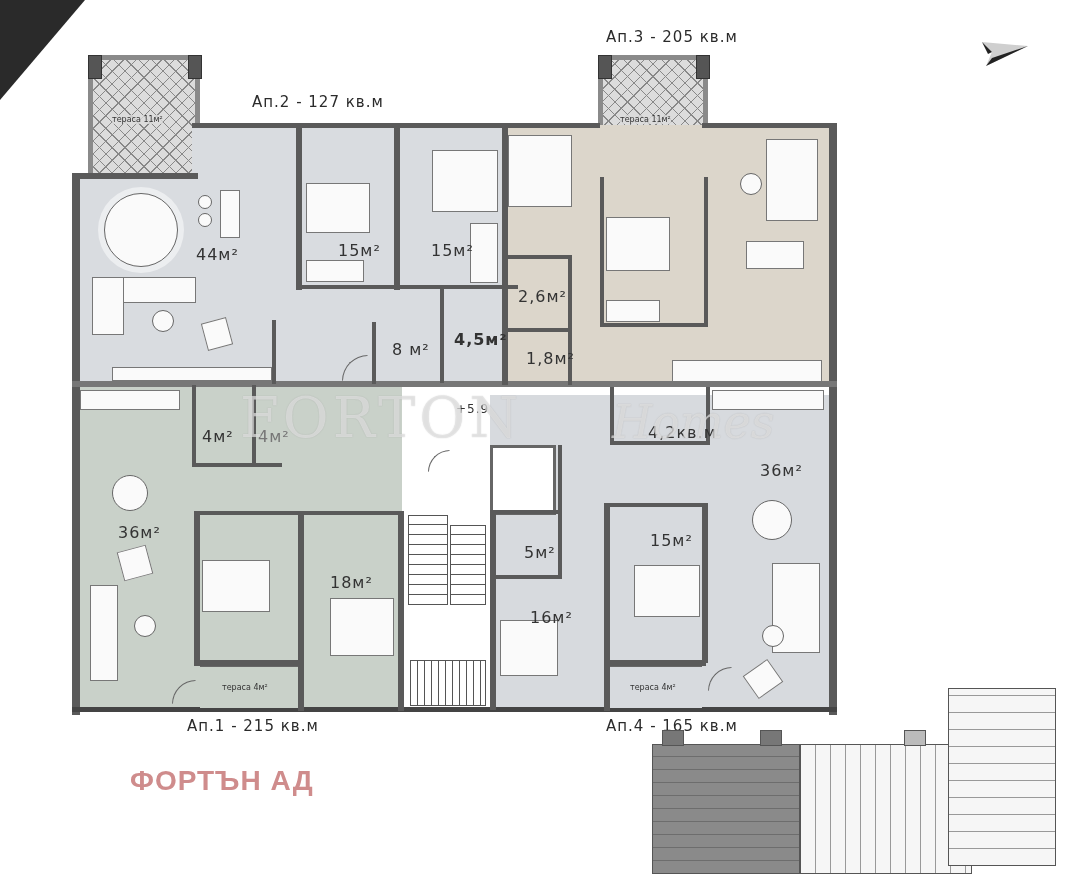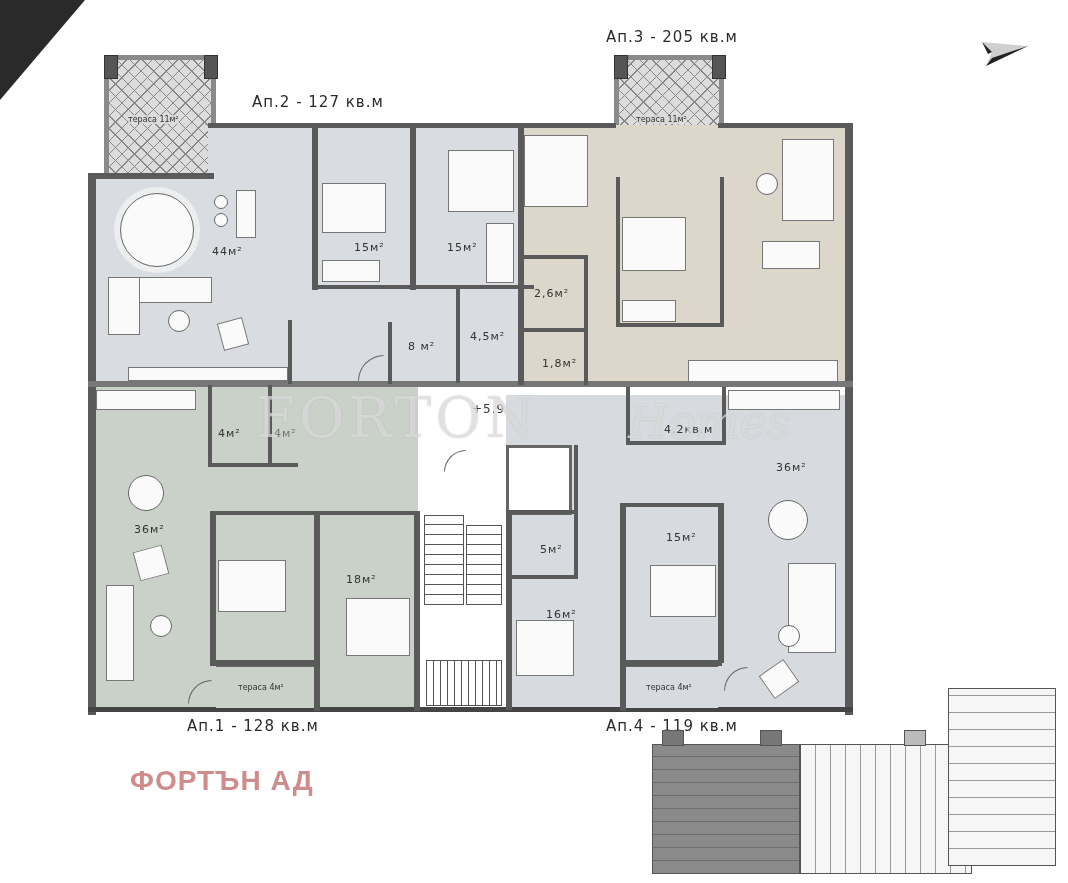--- a/index.html
+++ b/index.html
@@ -2,21 +2,21 @@
 <html><head>
 <meta charset="utf-8">
 <style>
   html,body{margin:0;padding:0;background:#ffffff;}
   body{width:1068px;height:883px;position:relative;overflow:hidden;font-family:"DejaVu Sans",sans-serif;}
   .abs{position:absolute;}
   .corner{position:absolute;left:0;top:0;width:0;height:0;border-top:100px solid #2a2a2a;border-right:85px solid transparent;}
   .apt-title{position:absolute;font-family:"DejaVu Sans",sans-serif;font-size:15px;letter-spacing:1px;color:#2b2b2b;}
   .room{position:absolute;box-sizing:border-box;}
   .wall{position:absolute;background:#5a5a5a;}
-  .label{position:absolute;font-size:11px;color:#333;letter-spacing:1px;white-space:nowrap;}
+  .label{position:absolute;font-size:16px;color:#333;letter-spacing:1px;white-space:nowrap;}
   .small-label{position:absolute;font-size:8px;color:#333;white-space:nowrap;}
   .terrace{position:absolute;box-sizing:border-box;border:5px solid #8a8a8a;
     background-color:#dcdcdc;
     background-image:repeating-linear-gradient(45deg,#888 0 1px,transparent 1px 9px),repeating-linear-gradient(-45deg,#888 0 1px,transparent 1px 9px);}
   .pier{position:absolute;width:12px;height:22px;background:#555;border:1px solid #333;}
   .furn{position:absolute;background:#fafafa;border:1px solid #777;box-sizing:border-box;}
   .round{position:absolute;border-radius:50%;background:#fafafa;border:1px solid #666;box-sizing:border-box;}
   .door{position:absolute;border:1px solid #666;border-color:#666 transparent transparent #666;border-radius:100% 0 0 0;box-sizing:border-box;}
   .stairs{position:absolute;background:repeating-linear-gradient(0deg,#fff 0 9px,#555 9px 10px);border:1px solid #555;box-sizing:border-box;}
   .brand{position:absolute;font-family:"Liberation Sans",sans-serif;font-weight:bold;font-size:28px;color:#cf8c8c;letter-spacing:1px;}
@@ -32,24 +32,24 @@
 <div class="abs" style="left:978px;top:36px;width:52px;height:32px;">
   <svg width="52" height="32" viewBox="0 0 52 32">
     <polygon points="4,6 50,10 8,30 14,16" fill="#cfcfcf"></polygon>
     <polygon points="8,30 50,10 14,22" fill="#222"></polygon>
     <polygon points="4,6 14,16 10,18" fill="#222"></polygon>
   </svg>
 </div>
 
 <div class="apt-title" style="left:252px;top:93px;">Ап.2 - 127 кв.м</div>
 <div class="apt-title" style="left:606px;top:28px;">Ап.3 - 205 кв.м</div>
-<div class="apt-title" style="left:187px;top:717px;">Ап.1 - 128 кв.м</div>
-<div class="apt-title" style="left:606px;top:717px;">Ап.4 - 119 кв.м</div>
-
-<div class="abs" style="left:88px;top:55px;width:831px;height:660px;">
+<div class="apt-title" style="left:187px;top:717px;">Ап.1 - 215 кв.м</div>
+<div class="apt-title" style="left:606px;top:717px;">Ап.4 - 165 кв.м</div>
+
+<div class="abs" style="left:72px;top:55px;width:831px;height:660px;">
 
   <div class="terrace" style="left:16px;top:0;width:112px;height:130px;"></div>
   <div class="pier" style="left:16px;top:0;"></div>
   <div class="pier" style="left:116px;top:0;"></div>
   <div class="small-label" style="left:40px;top:60px;background:rgba(220,220,220,0.8);">тераса 11м²</div>
 
   <div class="terrace" style="left:526px;top:0;width:110px;height:130px;"></div>
   <div class="pier" style="left:526px;top:0;"></div>
   <div class="pier" style="left:624px;top:0;"></div>
   <div class="small-label" style="left:548px;top:60px;background:rgba(220,220,220,0.8);">тераса 11м²</div>
@@ -132,32 +132,32 @@
   <div class="furn" style="left:132px;top:265px;width:26px;height:28px;transform:rotate(-15deg);"></div>
   <div class="furn" style="left:40px;top:312px;width:160px;height:14px;"></div>
   <div class="furn" style="left:234px;top:128px;width:64px;height:50px;"></div>
   <div class="furn" style="left:360px;top:95px;width:66px;height:62px;"></div>
   <div class="furn" style="left:234px;top:205px;width:58px;height:22px;"></div>
   <div class="furn" style="left:398px;top:168px;width:28px;height:60px;"></div>
 
   <div class="label" style="left:124px;top:190px;">44м²</div>
   <div class="label" style="left:266px;top:186px;">15м²</div>
   <div class="label" style="left:359px;top:186px;">15м²</div>
-  <div class="label" style="left:382px;top:275px;">4,5м²</div>
+  <div class="label" style="left:382px;top:275px;font-weight:bold;">4,5м²</div>
   <div class="label" style="left:320px;top:285px;">8 м²</div>
 
   <div class="furn" style="left:436px;top:80px;width:64px;height:72px;"></div>
   <div class="furn" style="left:534px;top:162px;width:64px;height:54px;"></div>
   <div class="furn" style="left:534px;top:245px;width:54px;height:22px;"></div>
   <div class="furn" style="left:694px;top:84px;width:52px;height:82px;"></div>
   <div class="round" style="left:668px;top:118px;width:22px;height:22px;"></div>
   <div class="furn" style="left:674px;top:186px;width:58px;height:28px;"></div>
   <div class="furn" style="left:600px;top:305px;width:150px;height:22px;"></div>
   <div class="label" style="left:446px;top:232px;">2,6м²</div>
-  <div class="label" style="left:454px;top:294px;margin-top:8px;">1,8м²</div>
+  <div class="label" style="left:454px;top:294px;">1,8м²</div>
 
   <div class="furn" style="left:8px;top:335px;width:100px;height:20px;"></div>
   <div class="round" style="left:40px;top:420px;width:36px;height:36px;"></div>
   <div class="furn" style="left:48px;top:493px;width:30px;height:30px;transform:rotate(-15deg);"></div>
   <div class="furn" style="left:18px;top:530px;width:28px;height:96px;"></div>
   <div class="round" style="left:62px;top:560px;width:22px;height:22px;"></div>
   <div class="furn" style="left:130px;top:505px;width:68px;height:52px;"></div>
   <div class="furn" style="left:258px;top:543px;width:64px;height:58px;"></div>
   <div class="label" style="left:46px;top:468px;">36м²</div>
   <div class="label" style="left:258px;top:518px;">18м²</div>

